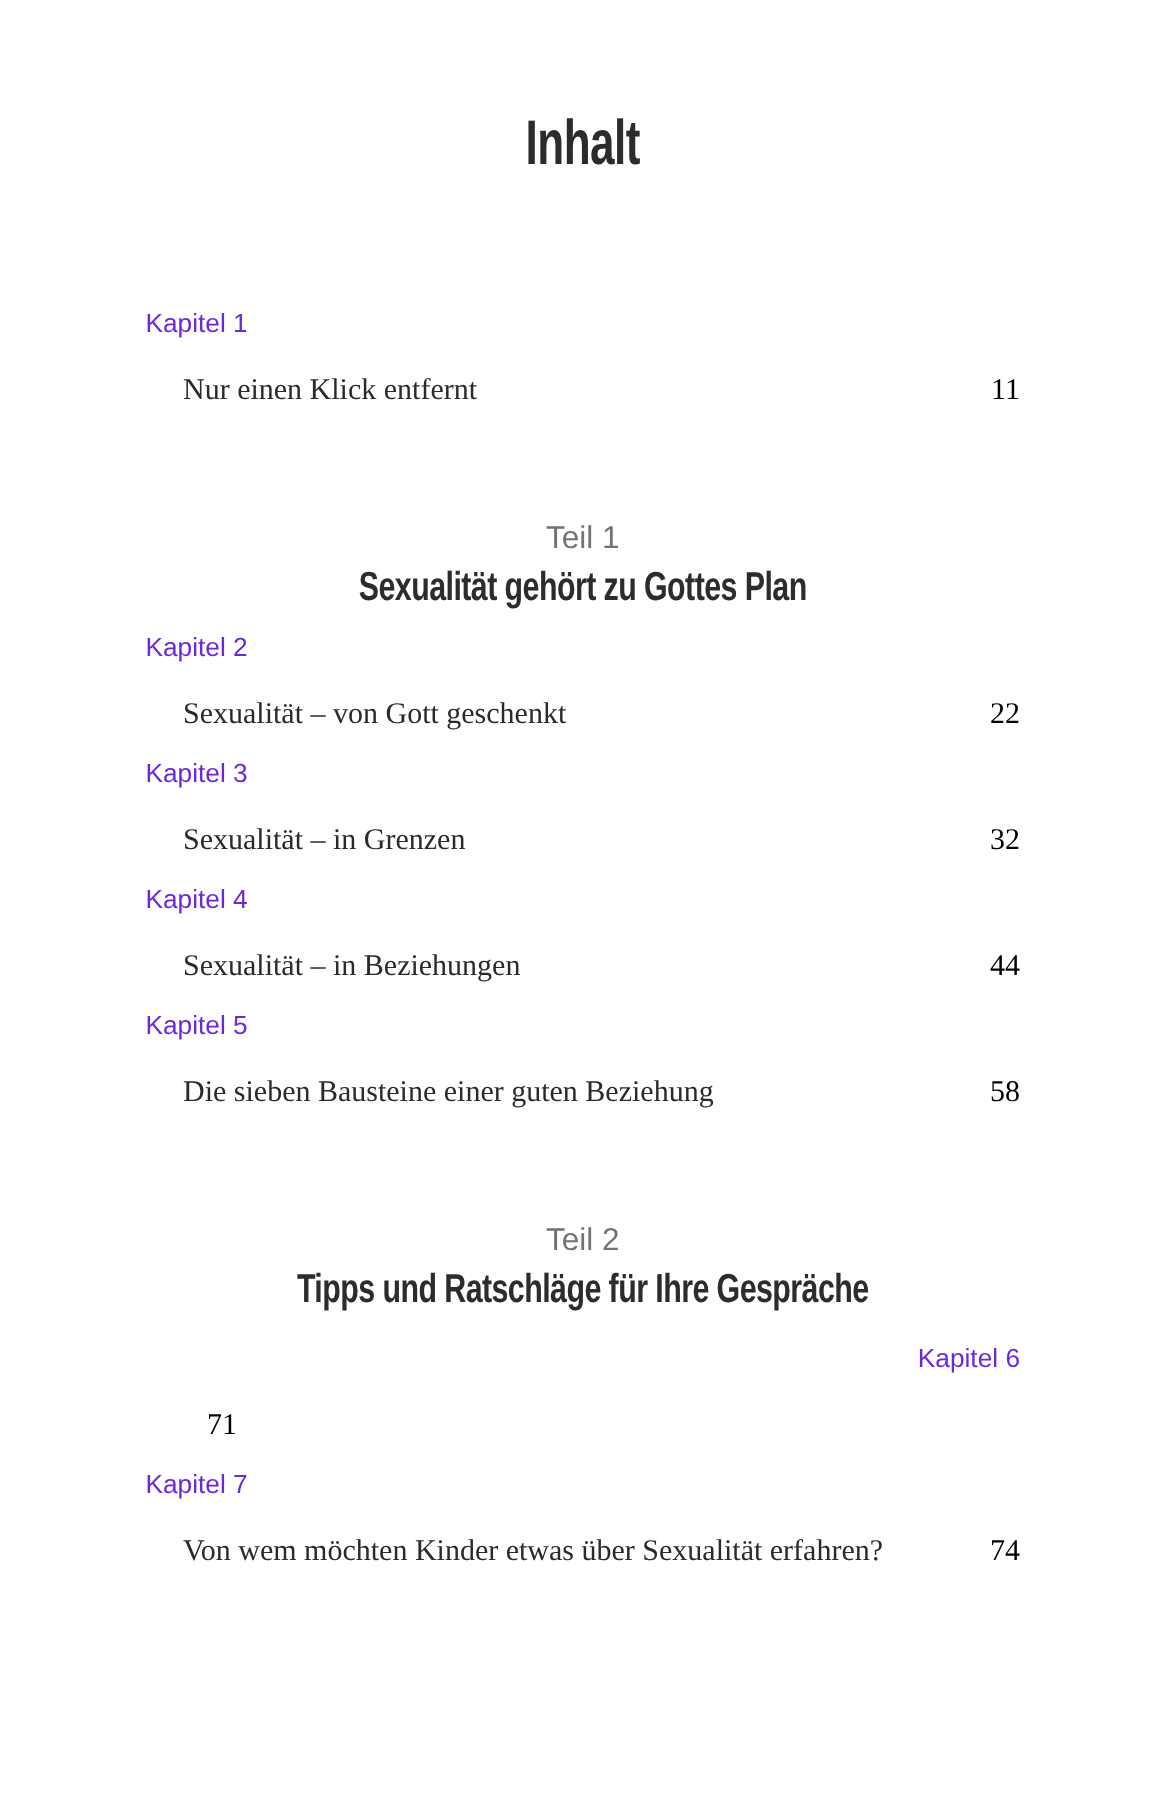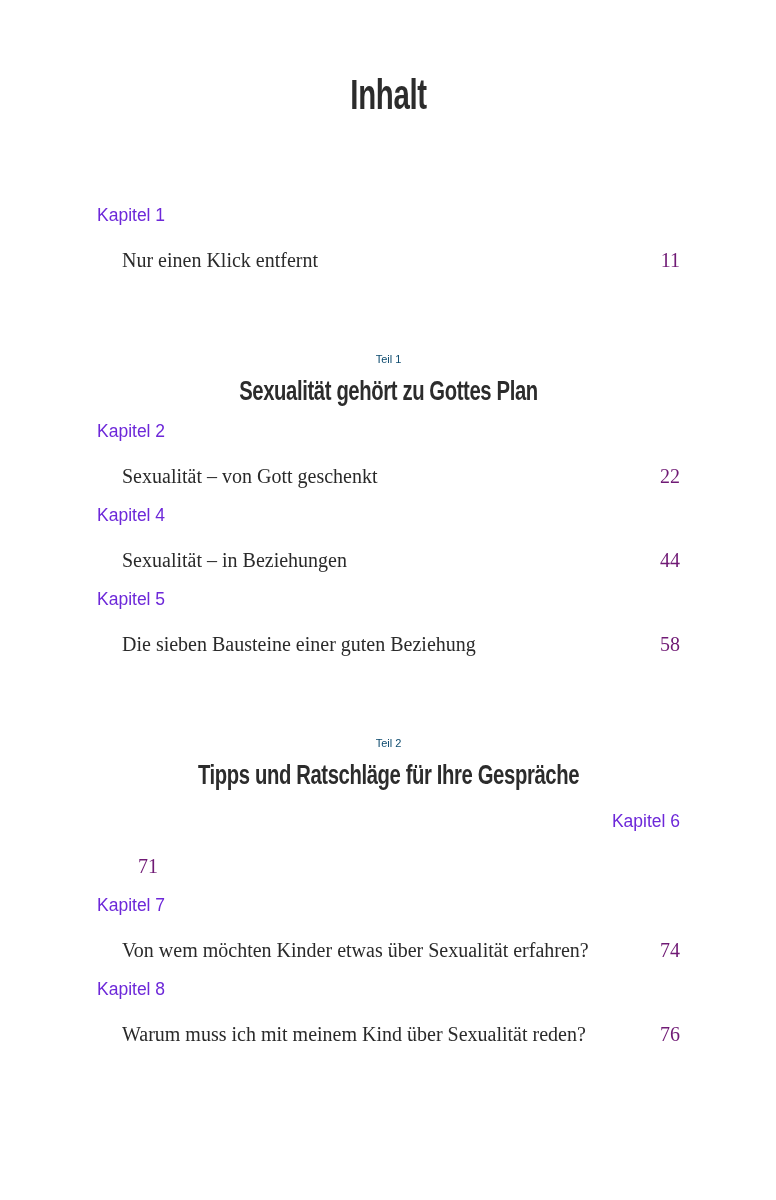--- a/index.html
+++ b/index.html
@@ -28,23 +28,23 @@
     letter-spacing: -0.5px;
     transform: scaleX(0.70);
     transform-origin: 50% 50%;
     color: #2c2c2c;
   }
   
   .part-header { margin-top: 74px; }
   .part-label {
     text-align: center;
     font-family: "Liberation Sans", sans-serif;
-    font-size: 11px;
+    font-size: 21px;
     line-height: 22px;
-    color: #0c4a6e;
+    color: #737373;
   }
   .part-title {
     margin-top: 4px;
     text-align: center;
     font-family: "Liberation Sans", sans-serif;
     font-weight: bold;
     font-size: 27px;
     line-height: 34px;
     letter-spacing: -0.5px;
     transform: scaleX(0.75);
@@ -73,21 +73,21 @@
     font-family: "Liberation Serif", serif;
     font-size: 20px;
     line-height: 28px;
     white-space: pre-line;
     color: #2a2a2a;
   }
   .entry-page {
     font-family: "Liberation Serif", serif;
     font-size: 20px;
     line-height: 28px;
-    color: #701a75;
+    color: #000000;
     flex-shrink: 0;
     padding-left: 16px;
   }
 </style>
 </head>
 <body>
 
 <div class="page">
 
   <h1 class="toc-title">Inhalt</h1>
@@ -106,20 +106,27 @@
   </div>
 
   <div class="entry entries-start">
     <div class="kapitel-label">Kapitel 2</div>
     <div class="entry-row">
       <span class="entry-title">Sexualität – von Gott geschenkt</span>
       <span class="entry-page">22</span>
     </div>
   </div>
 
+  <div class="entry">
+    <div class="kapitel-label">Kapitel 3</div>
+    <div class="entry-row">
+      <span class="entry-title">Sexualität – in Grenzen</span>
+      <span class="entry-page">32</span>
+    </div>
+  </div>
 
   <div class="entry">
     <div class="kapitel-label">Kapitel 4</div>
     <div class="entry-row">
       <span class="entry-title">Sexualität – in Beziehungen</span>
       <span class="entry-page">44</span>
     </div>
   </div>
 
   <div class="entry">
@@ -143,21 +150,14 @@
   </div>
 
   <div class="entry">
     <div class="kapitel-label">Kapitel 7</div>
     <div class="entry-row">
       <span class="entry-title">Von wem möchten Kinder etwas über Sexualität erfahren?</span>
       <span class="entry-page">74</span>
     </div>
   </div>
 
-  <div class="entry">
-    <div class="kapitel-label">Kapitel 8</div>
-    <div class="entry-row">
-      <span class="entry-title">Warum muss ich mit meinem Kind über Sexualität reden?</span>
-      <span class="entry-page">76</span>
-    </div>
-  </div>
 
 </div>
 
 </body></html>

